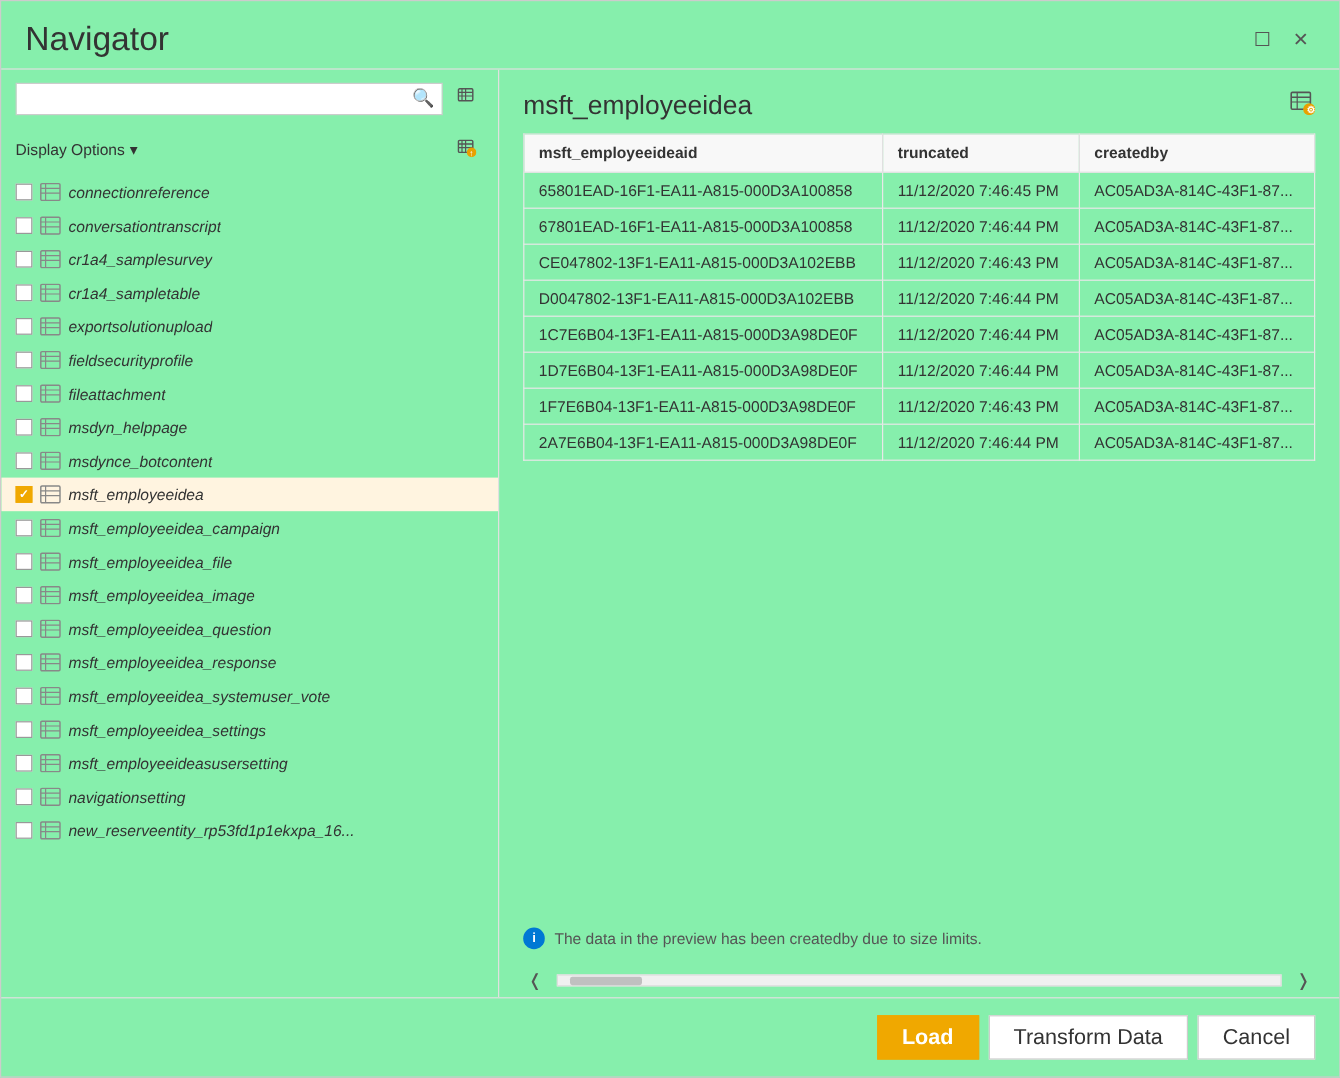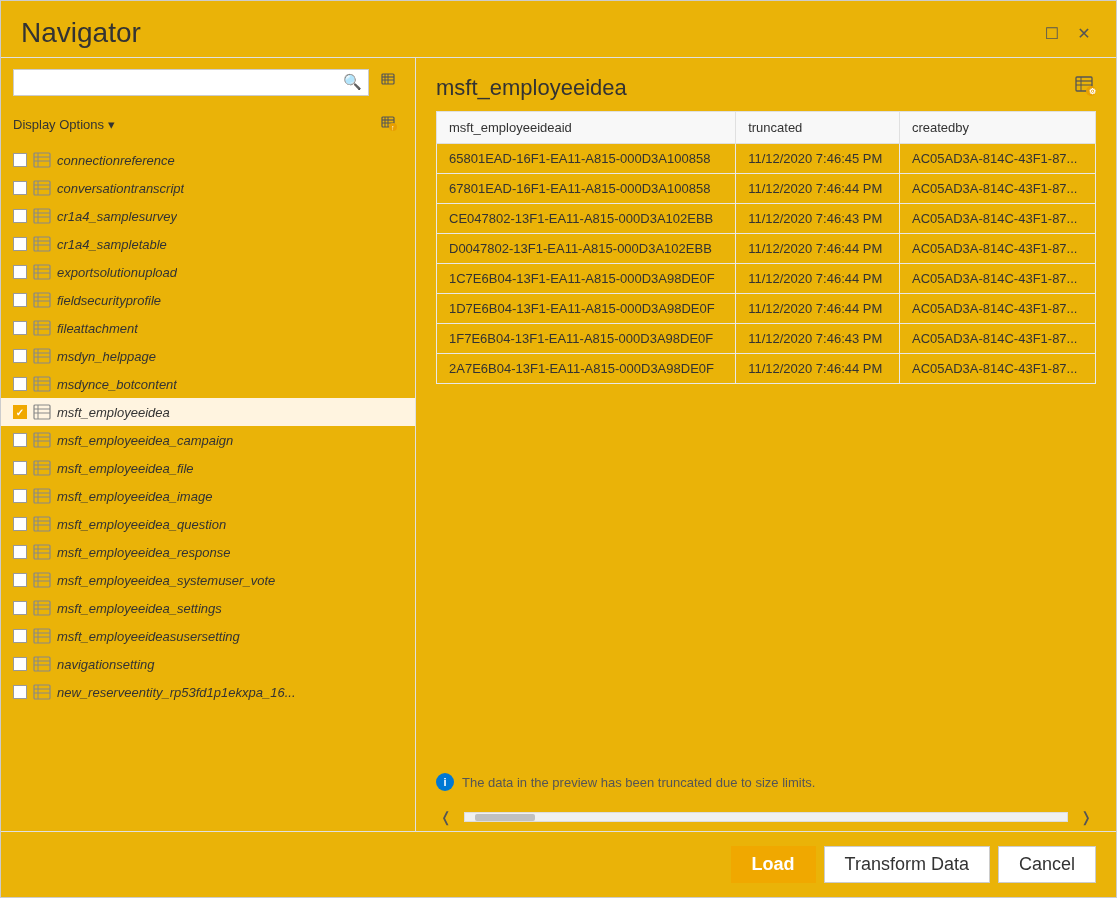--- a/index.html
+++ b/index.html
@@ -8,21 +8,21 @@
       font-size: 13px;
       background: #f0f0f0;
       display: flex;
       justify-content: center;
       align-items: center;
       min-height: 100vh;
     }
     .dialog {
       width: 1117px;
       height: 898px;
-      background: #eab308;
+      background: #86efac;
       border: 1px solid #ccc;
       box-shadow: 0 4px 20px rgba(0,0,0,0.2);
       display: flex;
       flex-direction: column;
       position: relative;
     }
     .title-bar {
       display: flex;
       justify-content: space-between;
       align-items: center;
@@ -223,21 +223,21 @@
     .data-table {
       width: 100%;
       border-collapse: collapse;
       font-size: 13px;
     }
     .data-table th {
       background: #f8f8f8;
       border: 1px solid #e0e0e0;
       padding: 8px 12px;
       text-align: left;
-      font-weight: 400;
+      font-weight: 700;
       white-space: nowrap;
       color: #333;
     }
     .data-table td {
       border: 1px solid #e8e8e8;
       padding: 7px 12px;
       white-space: nowrap;
       color: #333;
     }
     .truncation-notice {
@@ -686,21 +686,21 @@
                 <td>2A7E6B04-13F1-EA11-A815-000D3A98DE0F</td>
                 <td>11/12/2020 7:46:44 PM</td>
                 <td>AC05AD3A-814C-43F1-87...</td>
               </tr>
             </tbody>
         </table>
       </div>
 
       <div class="truncation-notice">
         <div class="info-icon">i</div>
-        <span>The data in the preview has been truncated due to size limits.</span>
+        <span>The data in the preview has been createdby due to size limits.</span>
       </div>
 
       <div class="h-scrollbar-row">
         <button class="h-scroll-arrow">❬</button>
         <div class="h-scrollbar-track">
           <div class="h-scrollbar-thumb"></div>
         </div>
         <button class="h-scroll-arrow">❭</button>
       </div>
     </div>

